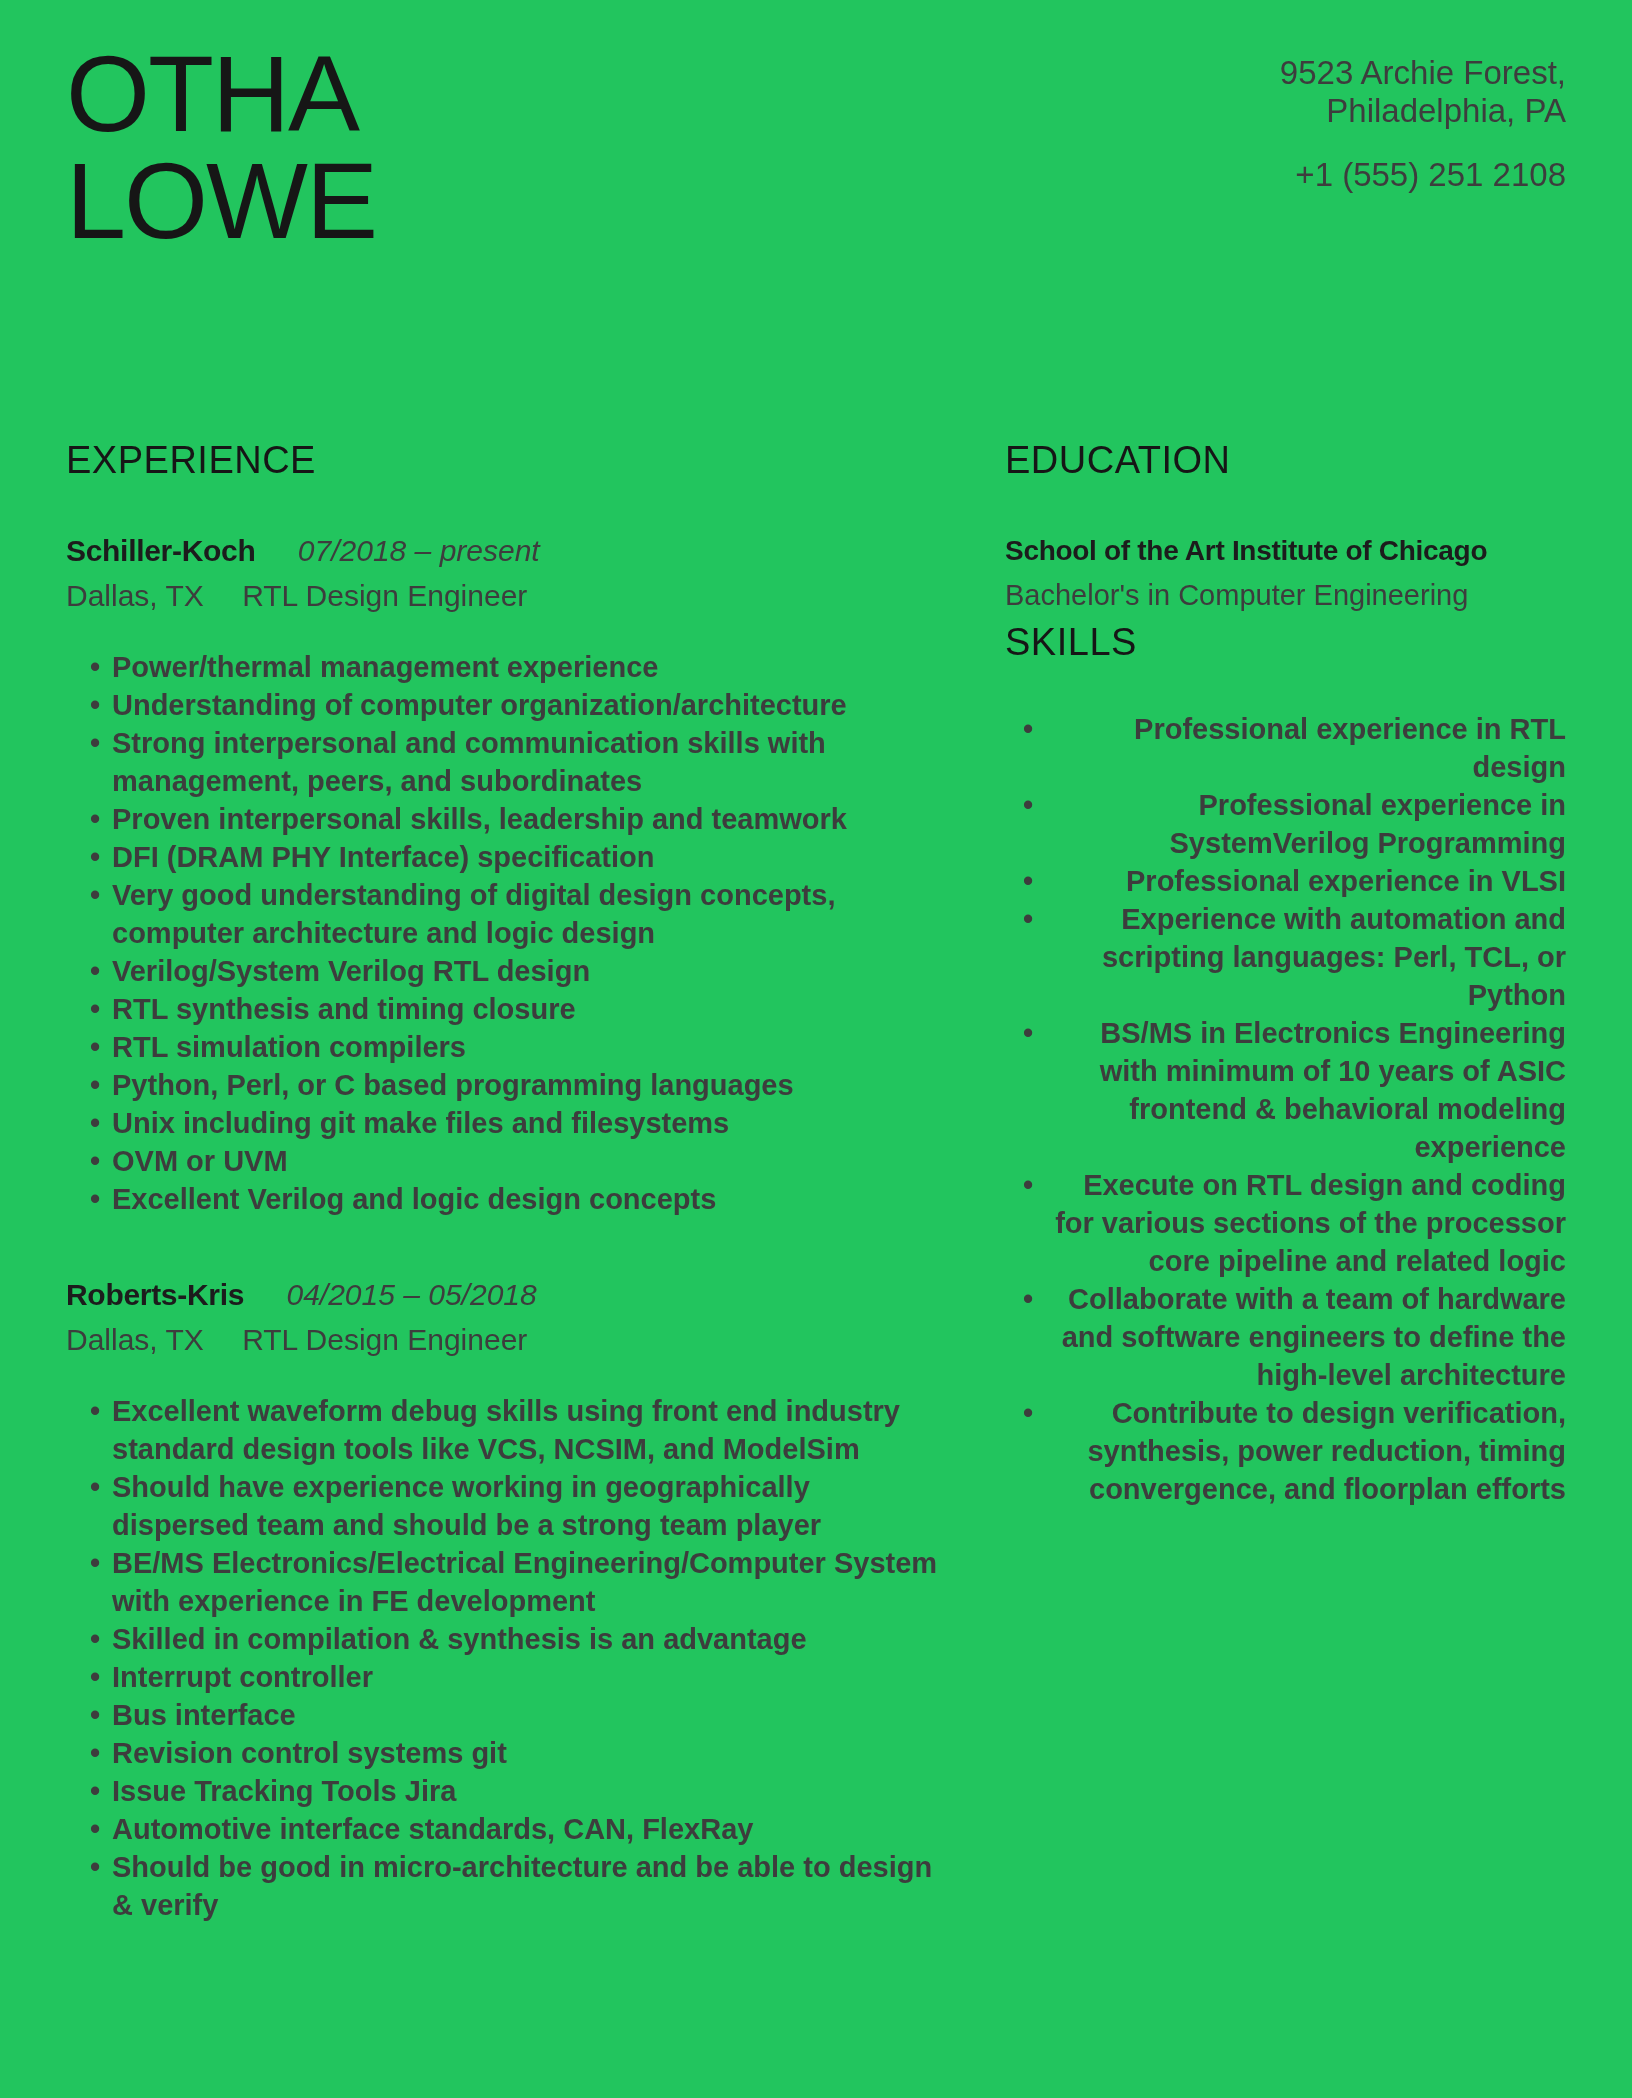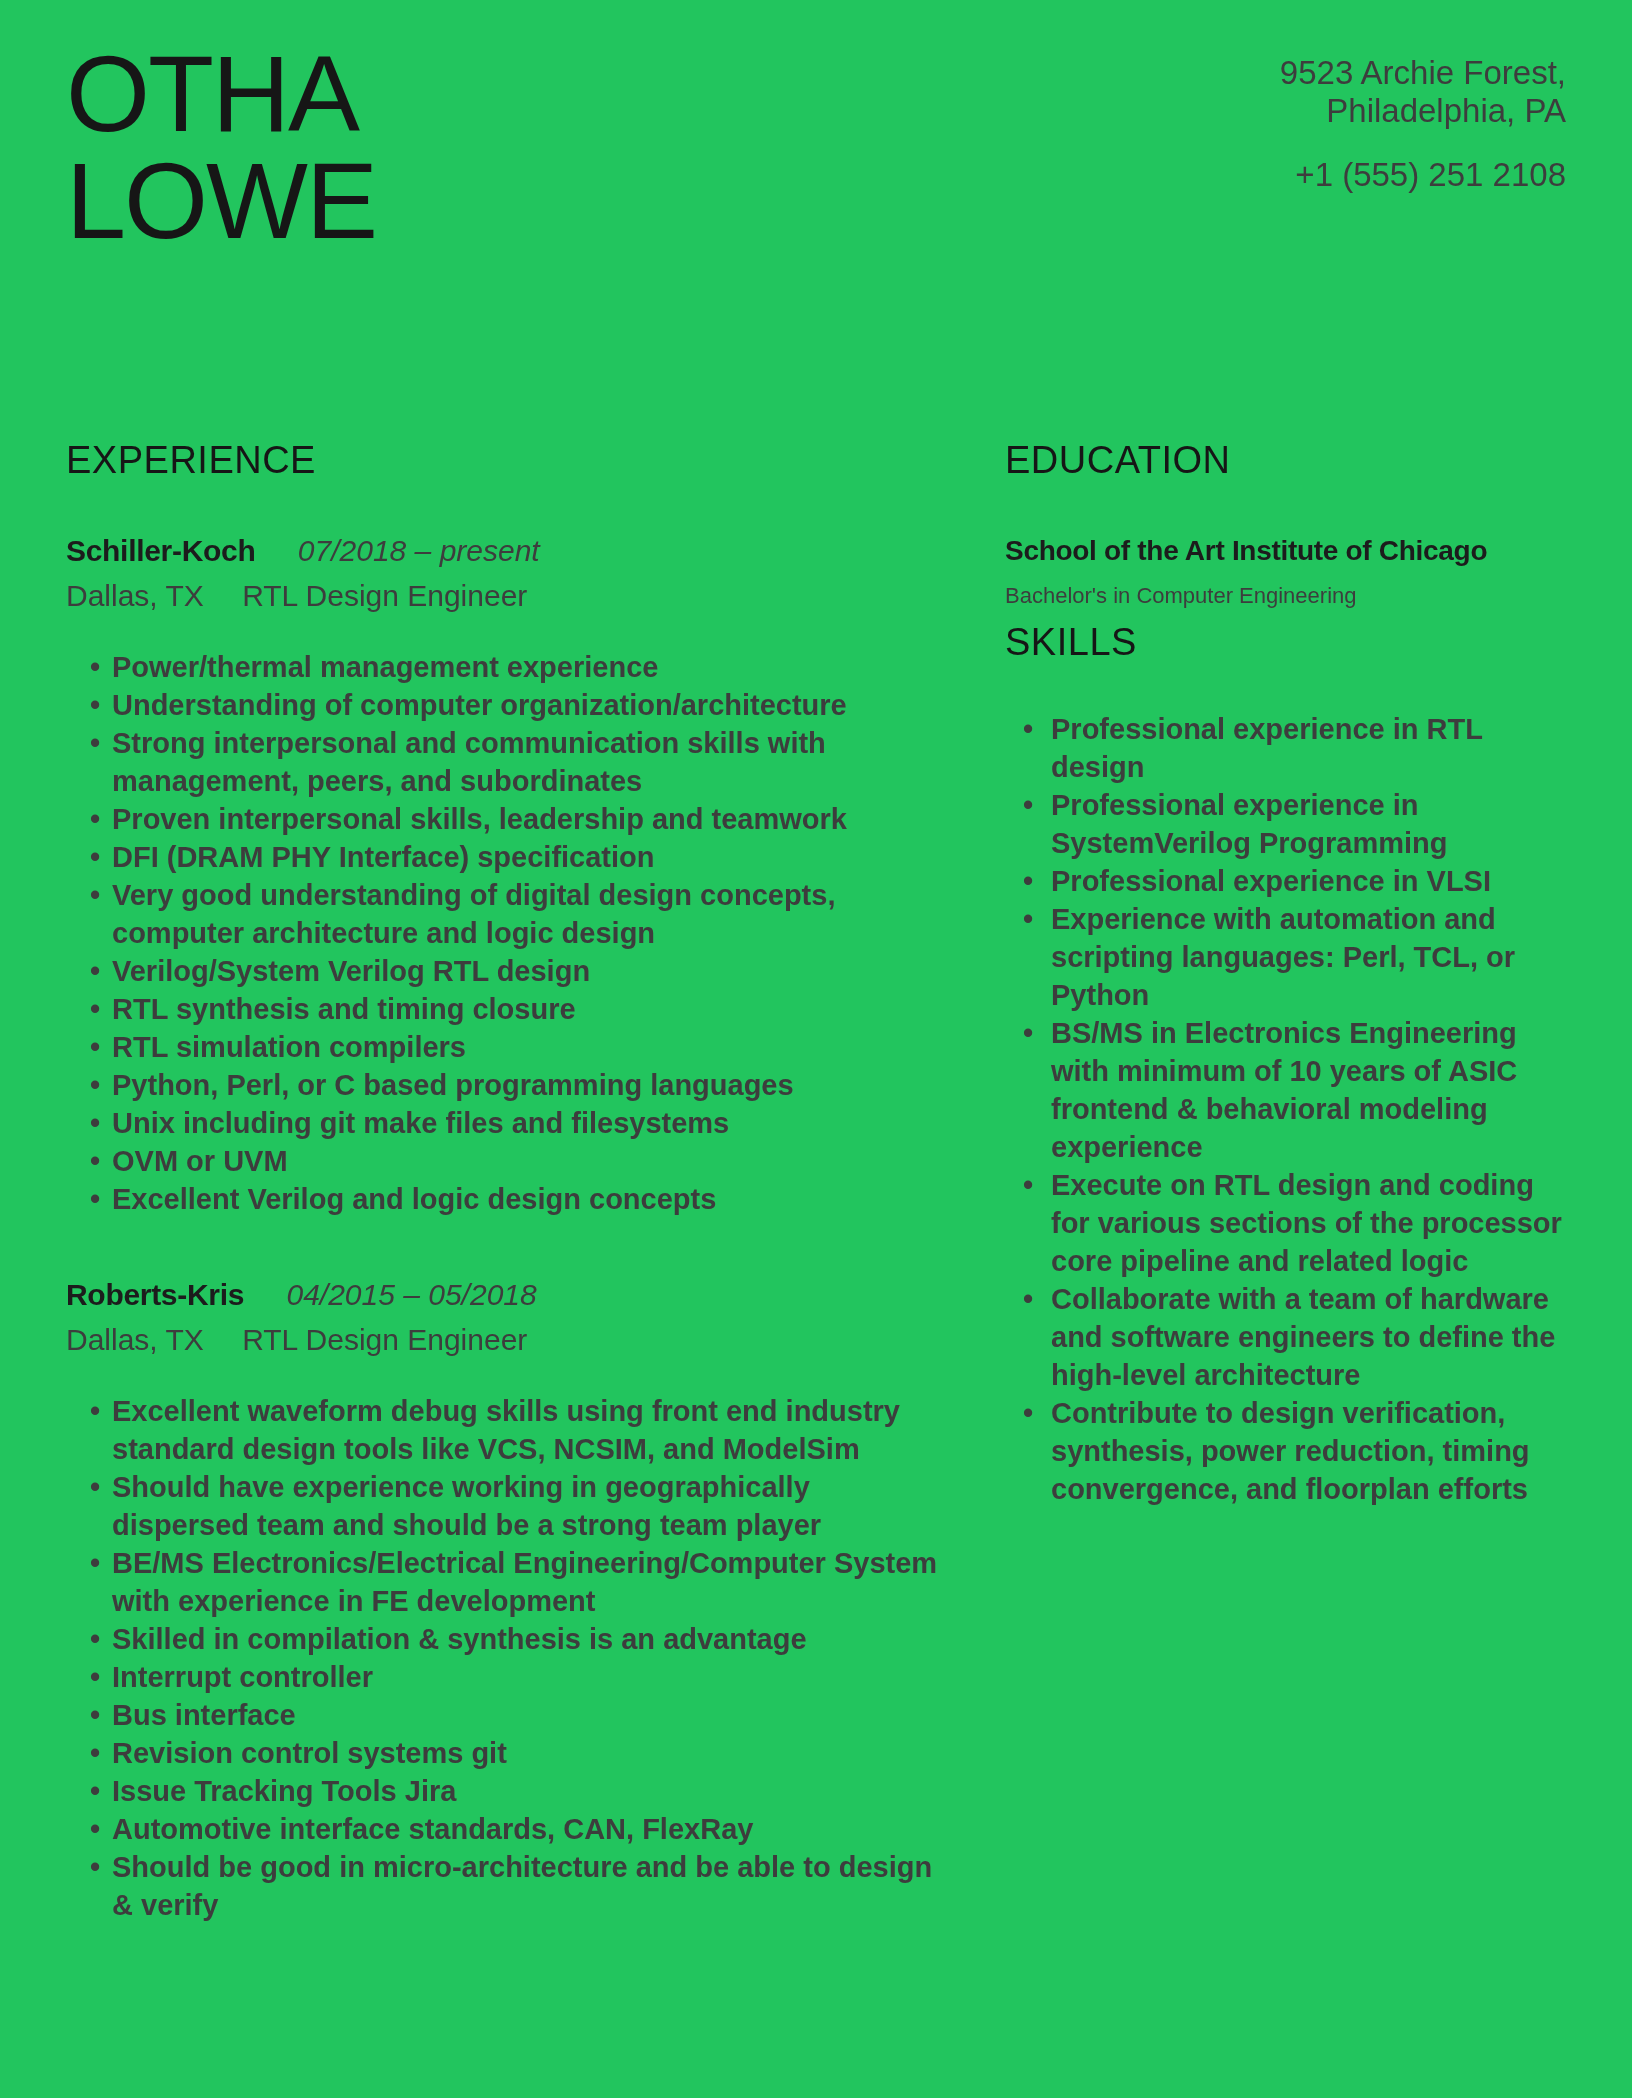--- a/index.html
+++ b/index.html
@@ -73,42 +73,42 @@
   .entry-line2 .title { margin-left: 30px; }
 
   .school {
     font-size: 28px;
     line-height: 45px;
     font-weight: 700;
     color: #1c1c1c;
     letter-spacing: -0.3px;
     white-space: nowrap;
   }
-  .degree { font-size: 22px; line-height: 45px; color: #3d3d3d; }
+  .degree { font-size: 29px; line-height: 45px; color: #3d3d3d; }
 
   
   ul.bullets {
     list-style: none;
     margin-top: 30px;
   }
   ul.bullets li {
     position: relative;
     font-size: 29px;
     line-height: 38px;
     color: #3d3d3d;
     padding-left: 46px;
     font-weight: bold;
   }
   ul.bullets li::before {
     content: "\2022";
     position: absolute;
     left: 24px;
     color: #3d3d3d;
   }
-  .col-right ul.bullets li { padding-left: 46px; }
+  .col-right ul.bullets li { padding-left: 46px; text-align: right; }
   .col-right ul.bullets li::before { left: 18px; }
 
   .job + .job { margin-top: 54px; }
 
   .skills-section { }
   .skills-section ul.bullets { margin-top: 40px; }
 </style>
 </head>
 <body>
 

